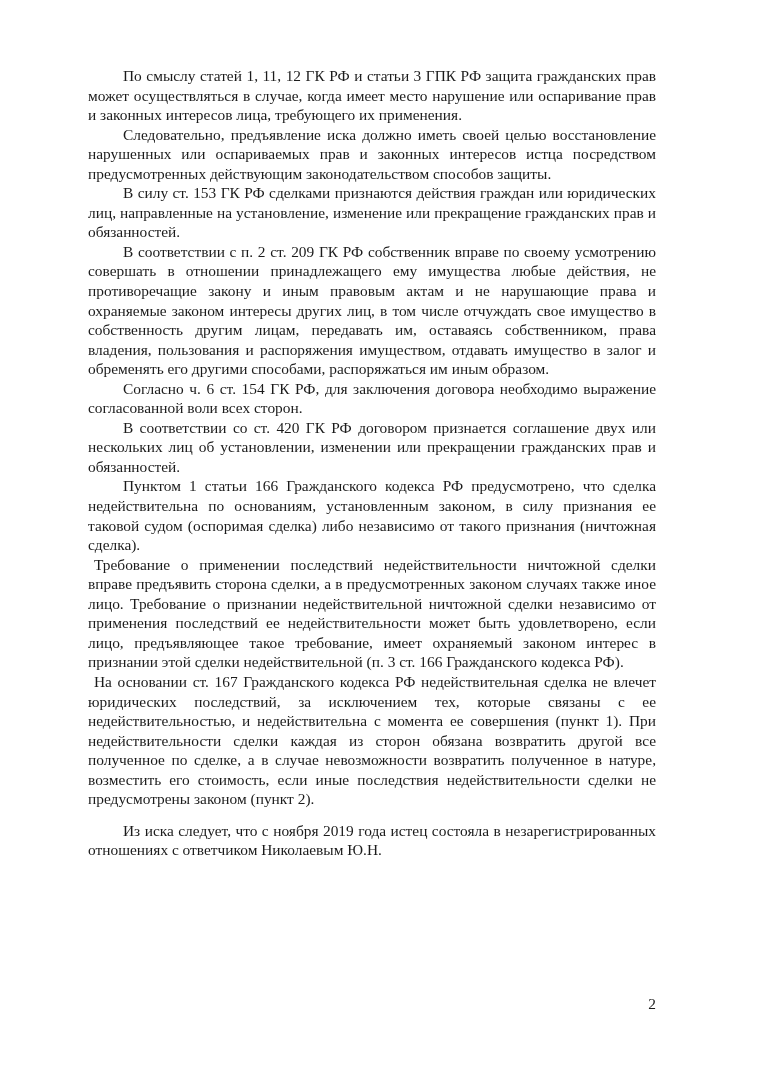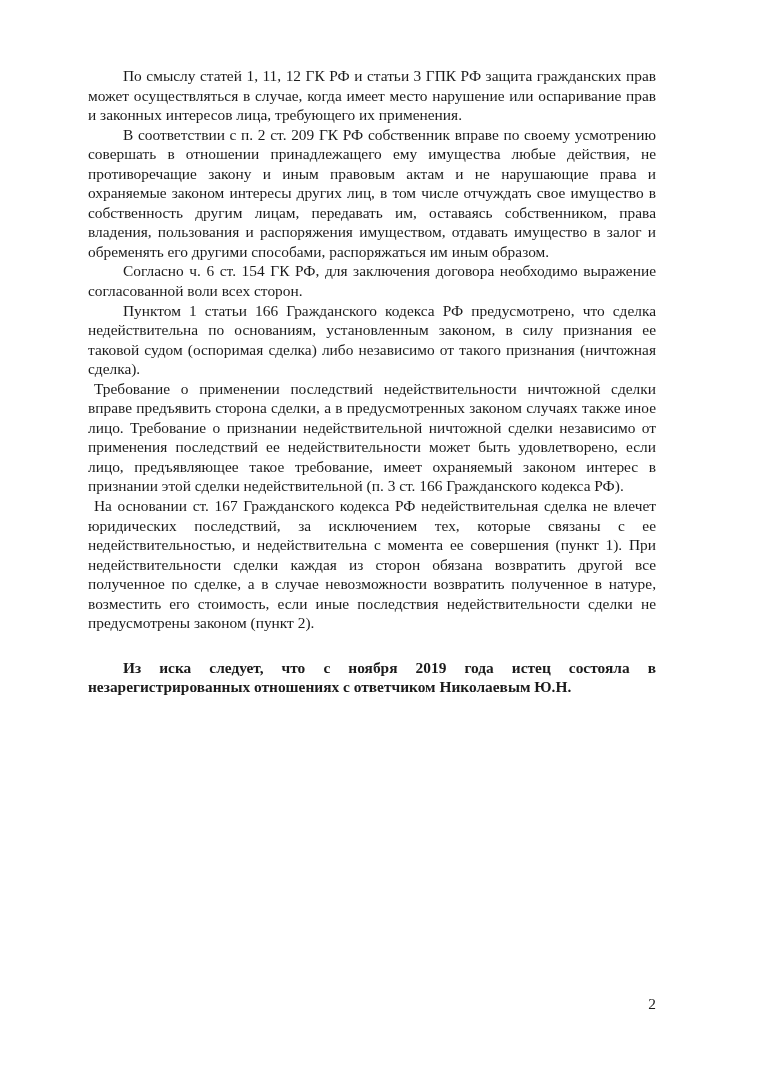--- a/index.html
+++ b/index.html
@@ -31,43 +31,45 @@
     line-height: 19.55px;
     text-indent: 35px;
     letter-spacing: 0px;
     word-spacing: 0px;
     -webkit-font-smoothing: none;
   }
   p.para.small-indent {
     text-indent: 6px;
   }
   p.para.gap-before {
-    margin-top: 25px;
-    font-weight: bold;
+    margin-top: 12px;
   }
   .page-number {
     position: absolute;
     left: 88px;
     top: 994px;
     width: 568px;
     text-align: right;
     font-size: 15.4px;
     line-height: 19.55px;
     color: #1b1b1b;
   }
 </style>
 </head>
 <body>
 
 <div class="page">
   <div class="content">
 
     <p class="para">По смыслу статей 1, 11, 12 ГК РФ и статьи 3 ГПК РФ защита гражданских прав может осуществляться в случае, когда имеет место нарушение или оспаривание прав и законных интересов лица, требующего их применения.</p>
+    <p class="para">Следовательно, предъявление иска должно иметь своей целью восстановление нарушенных или оспариваемых прав и законных интересов истца посредством предусмотренных действующим законодательством способов защиты.</p>
+    <p class="para">В силу ст. 153 ГК РФ сделками признаются действия граждан или юридических лиц, направленные на установление, изменение или прекращение гражданских прав и обязанностей.</p>
     <p class="para">В соответствии с п. 2 ст. 209 ГК РФ собственник вправе по своему усмотрению совершать в отношении принадлежащего ему имущества любые действия, не противоречащие закону и иным правовым актам и не нарушающие права и охраняемые законом интересы других лиц, в том числе отчуждать свое имущество в собственность другим лицам, передавать им, оставаясь собственником, права владения, пользования и распоряжения имуществом, отдавать имущество в залог и обременять его другими способами, распоряжаться им иным образом.</p>
     <p class="para">Согласно ч. 6 ст. 154 ГК РФ, для заключения договора необходимо выражение согласованной воли всех сторон.</p>
+    <p class="para">В соответствии со ст. 420 ГК РФ договором признается соглашение двух или нескольких лиц об установлении, изменении или прекращении гражданских прав и обязанностей.</p>
     <p class="para">Пунктом 1 статьи 166 Гражданского кодекса РФ предусмотрено, что сделка недействительна по основаниям, установленным законом, в силу признания ее таковой судом (оспоримая сделка) либо независимо от такого признания (ничтожная сделка).</p>
     <p class="para small-indent">Требование о применении последствий недействительности ничтожной сделки вправе предъявить сторона сделки, а в предусмотренных законом случаях также иное лицо. Требование о признании недействительной ничтожной сделки независимо от применения последствий ее недействительности может быть удовлетворено, если лицо, предъявляющее такое требование, имеет охраняемый законом интерес в признании этой сделки недействительной (п. 3 ст. 166 Гражданского кодекса РФ).</p>
     <p class="para small-indent">На основании ст. 167 Гражданского кодекса РФ недействительная сделка не влечет юридических последствий, за исключением тех, которые связаны с ее недействительностью, и недействительна с момента ее совершения (пункт 1). При недействительности сделки каждая из сторон обязана возвратить другой все полученное по сделке, а в случае невозможности возвратить полученное в натуре, возместить его стоимость, если иные последствия недействительности сделки не предусмотрены законом (пункт 2).</p>
     <p class="para gap-before">Из иска следует, что с ноября 2019 года истец состояла в незарегистрированных отношениях с ответчиком Николаевым Ю.Н.</p>
 
   </div>
 
   <div class="page-number">2</div>
 </div>
 

